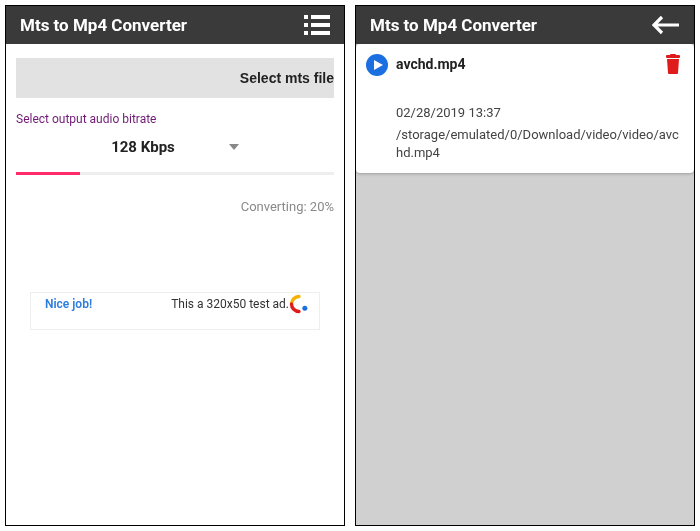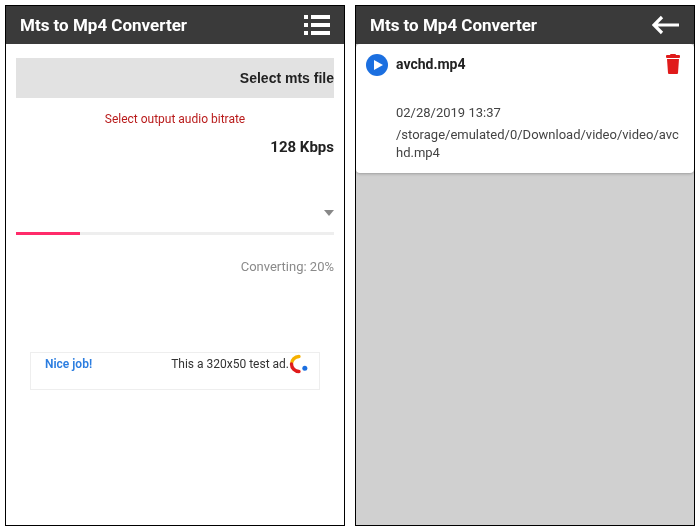--- a/index.html
+++ b/index.html
@@ -52,32 +52,31 @@
       height: 40px;
       font-size: 14px;
       font-weight: 700;
       color: #222;
       cursor: pointer;
       display: flex;
       align-items: center;
       justify-content: flex-end;
     }
     .bitrate-label {
-      text-align: center;
-      color: #b91c1c;
+      text-align: left;
+      color: #701a75;
       font-size: 12px;
       margin: 14px 0 6px 0;
     }
     .dropdown {
       display: flex;
-      align-items: flex-end;
+      align-items: center;
       justify-content: center;
       gap: 54px;
       padding: 6px 0 16px 0;
-      flex-direction: column;
     }
     .dropdown-value {
       font-size: 15px;
       font-weight: 700;
       color: #222;
     }
     .dropdown-caret {
       width: 0; height: 0;
       border-left: 5px solid transparent;
       border-right: 5px solid transparent;

